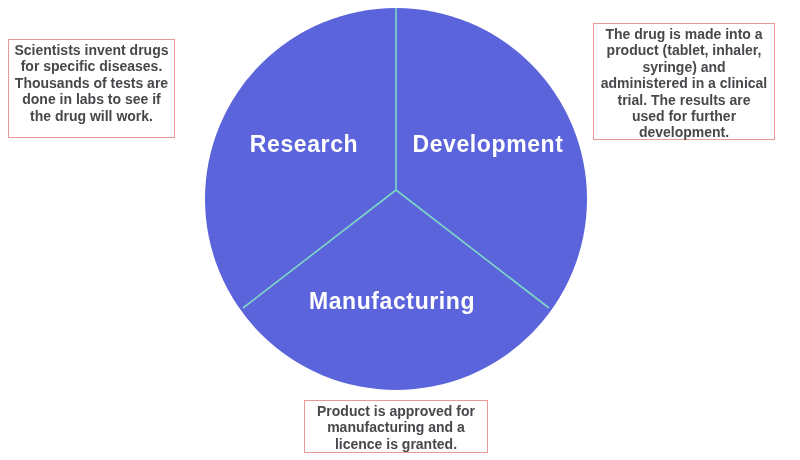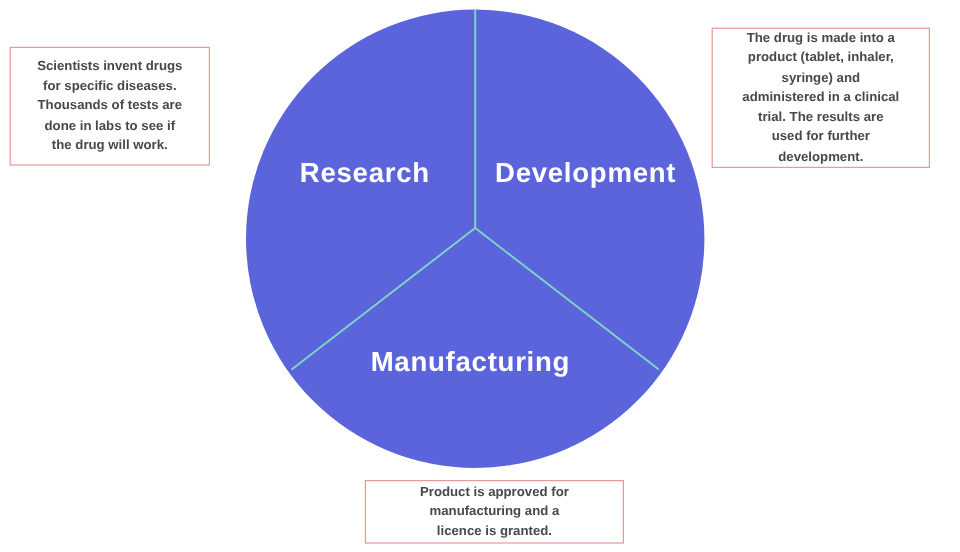--- a/index.html
+++ b/index.html
@@ -26,36 +26,35 @@
     font-size: 23px;
     letter-spacing: 0.6px;
   }
   .note {
     position: absolute;
     box-sizing: border-box;
     background: #ffffff;
     border: 1.5px solid #e89898;
     color: #48474b;
     font-weight: bold;
-    font-size: 11px;
+    font-size: 14px;
     line-height: 16.4px;
     text-align: center;
     display: flex;
-    align-items: center;
     justify-content: center;
     padding: 2px 4px;
   }
   .note-text {
     white-space: pre-line;
     text-align: center;
     width: 100%;
   }
   .note-research     { left: 8px;   top: 39px;  width: 167px; height: 99px; }
   .note-development  { left: 593px; top: 23px;  width: 182px; height: 117px; }
-  .note-manufacturing{ left: 304px; top: 400px; width: 216px; height: 53px; }
+  .note-manufacturing{ left: 304px; top: 400px; width: 184px; height: 53px; }
 </style>
 </head>
 <body>
 
 <div class="stage">
 
   <svg class="pie-svg" width="800" height="460" viewBox="0 0 800 460">
     <circle cx="396" cy="199" r="191" fill="#5b64da"></circle>
     <line x1="396" y1="8" x2="396" y2="190" stroke-width="1.6" stroke="#7ed6c8"></line>
     <line x1="396" y1="190" x2="243" y2="308" stroke-width="1.6" stroke="#7ed6c8"></line>

